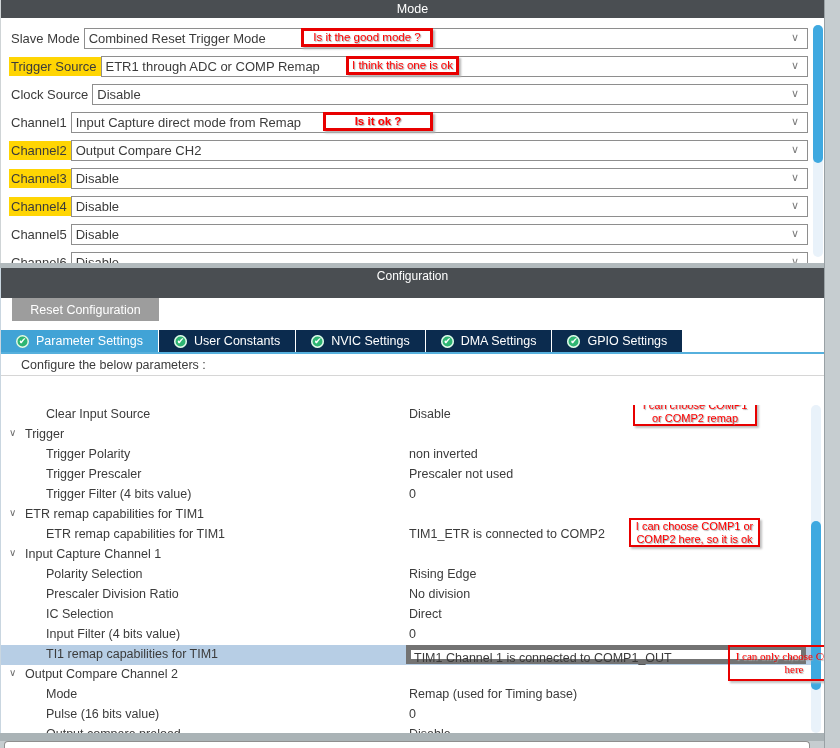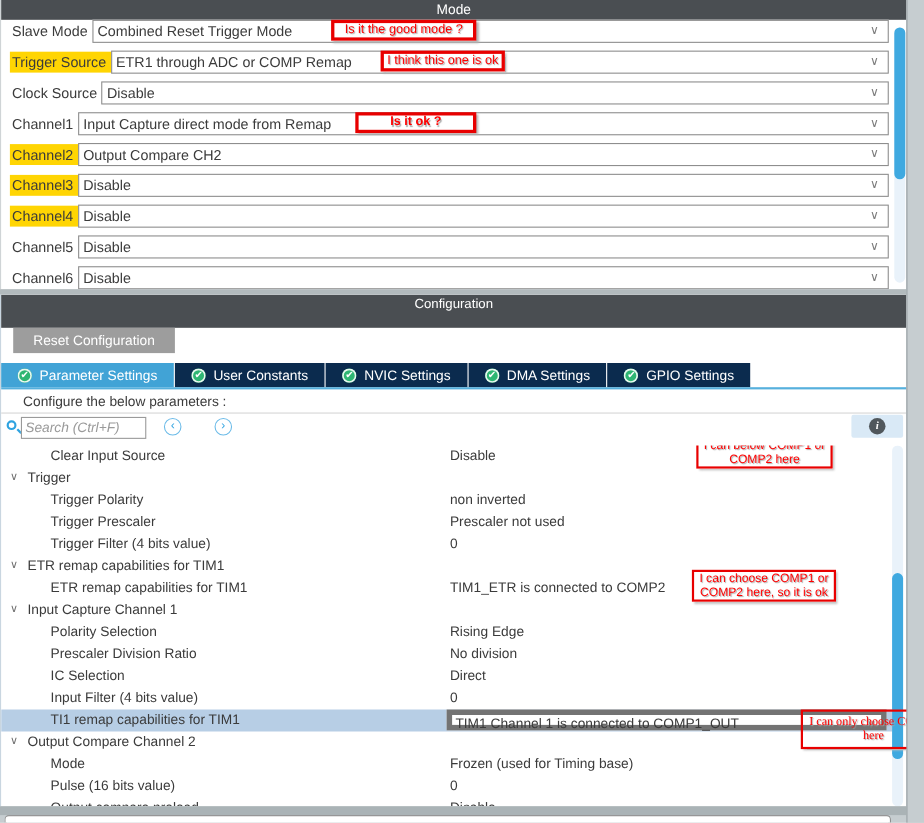--- a/index.html
+++ b/index.html
@@ -9,21 +9,21 @@
 
   
   .panel-header {
     background: #4a4e52; color: #fff; font-size: 12.5px;
     text-align: center; line-height: 18px; height: 18px; width: 100%;
   }
   .mode-panel {
     position: absolute; left: 0; top: 0; width: 824px; height: 263px;
     background: #fff; border-left: 1px solid #cfd4d6; overflow: hidden;
   }
-  .mode-body { position: relative; }
+  .mode-body { position: relative; padding-top: 10px; }
   .mode-row {
     position: relative; display: flex; align-items: center;
     height: 21px; margin-bottom: 7px; padding: 0 16px 0 8px;
   }
   .mode-label {
     font-size: 13px; color: #3b3b3b; padding: 2px 4px 2px 2px; white-space: nowrap;
   }
   .mode-label.hl { background: #ffd503; }
   .combo {
     flex: 1; position: relative; height: 21px; background: #fff;
@@ -241,35 +241,26 @@
         </div>
         <div class="tab">
           <span class="check-icon">✔</span>
           <span>GPIO Settings</span>
         </div>
       </div>
     <div class="tab-underline"></div>
 
     <div class="subtitle">Configure the below parameters :</div>
 
-    <div class="search-row">
-      <span class="mag-icon"></span>
-      <input class="search-input" type="text" placeholder="Search (Ctrl+F)" style="">
-      <span class="nav-circle" style="left:148px;"><span>‹</span></span>
-      <span class="nav-circle" style="left:194px;"><span>›</span></span>
-      <div class="info-wrap">
-        <div class="info-circle">i</div>
-      </div>
-    </div>
 
     <div class="params">
       <div class="param-row">
           <span class="p-label-child">Clear Input Source</span>
           <span class="p-value">Disable</span>
-          <div class="ann ann-sm" style="top: -8px; left: 632px; width: 124px; height: 29px;">I can below COMP1 or COMP2 here</div>
+          <div class="ann ann-sm" style="top: -8px; left: 632px; width: 124px; height: 29px;">I can choose COMP1 or COMP2 remap</div>
         </div>
         <div class="param-row">
           <span class="tree-chev">∨</span>
           <span class="p-label-section">Trigger</span>
         </div>
         <div class="param-row">
           <span class="p-label-child">Trigger Polarity</span>
           <span class="p-value">non inverted</span>
         </div>
         <div class="param-row">
@@ -313,21 +304,21 @@
           <span class="p-label-child">TI1 remap capabilities for TIM1</span>
           <div class="p-combo">TIM1 Channel 1 is connected to COMP1_OUT<span class="combo-chev">∨</span></div>
           <div class="ann ann-sm" style="top: 0px; left: 727px; width: 132px; height: 36px; font-family: Liberation Serif, serif;">I can only choose COMP1 here</div>
         </div>
         <div class="param-row">
           <span class="tree-chev">∨</span>
           <span class="p-label-section">Output Compare Channel 2</span>
         </div>
         <div class="param-row">
           <span class="p-label-child">Mode</span>
-          <span class="p-value">Frozen (used for Timing base)</span>
+          <span class="p-value">Remap (used for Timing base)</span>
         </div>
         <div class="param-row">
           <span class="p-label-child">Pulse (16 bits value)</span>
           <span class="p-value">0</span>
         </div>
         <div class="param-row">
           <span class="p-label-child">Output compare preload</span>
           <span class="p-value">Disable</span>
         </div>
         <div class="sb-track config-sb">

